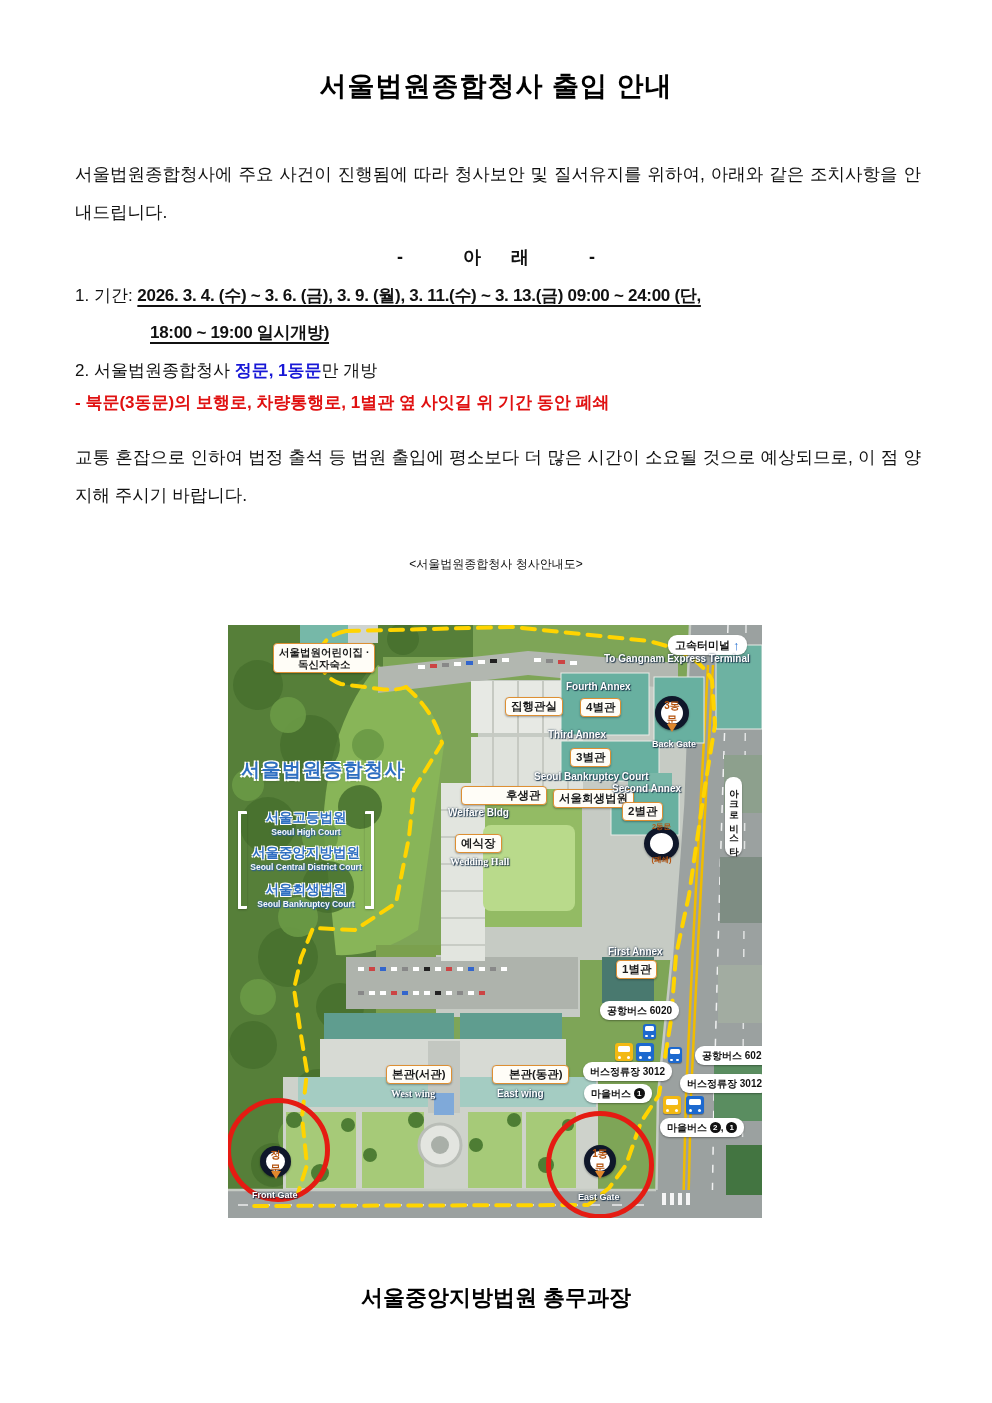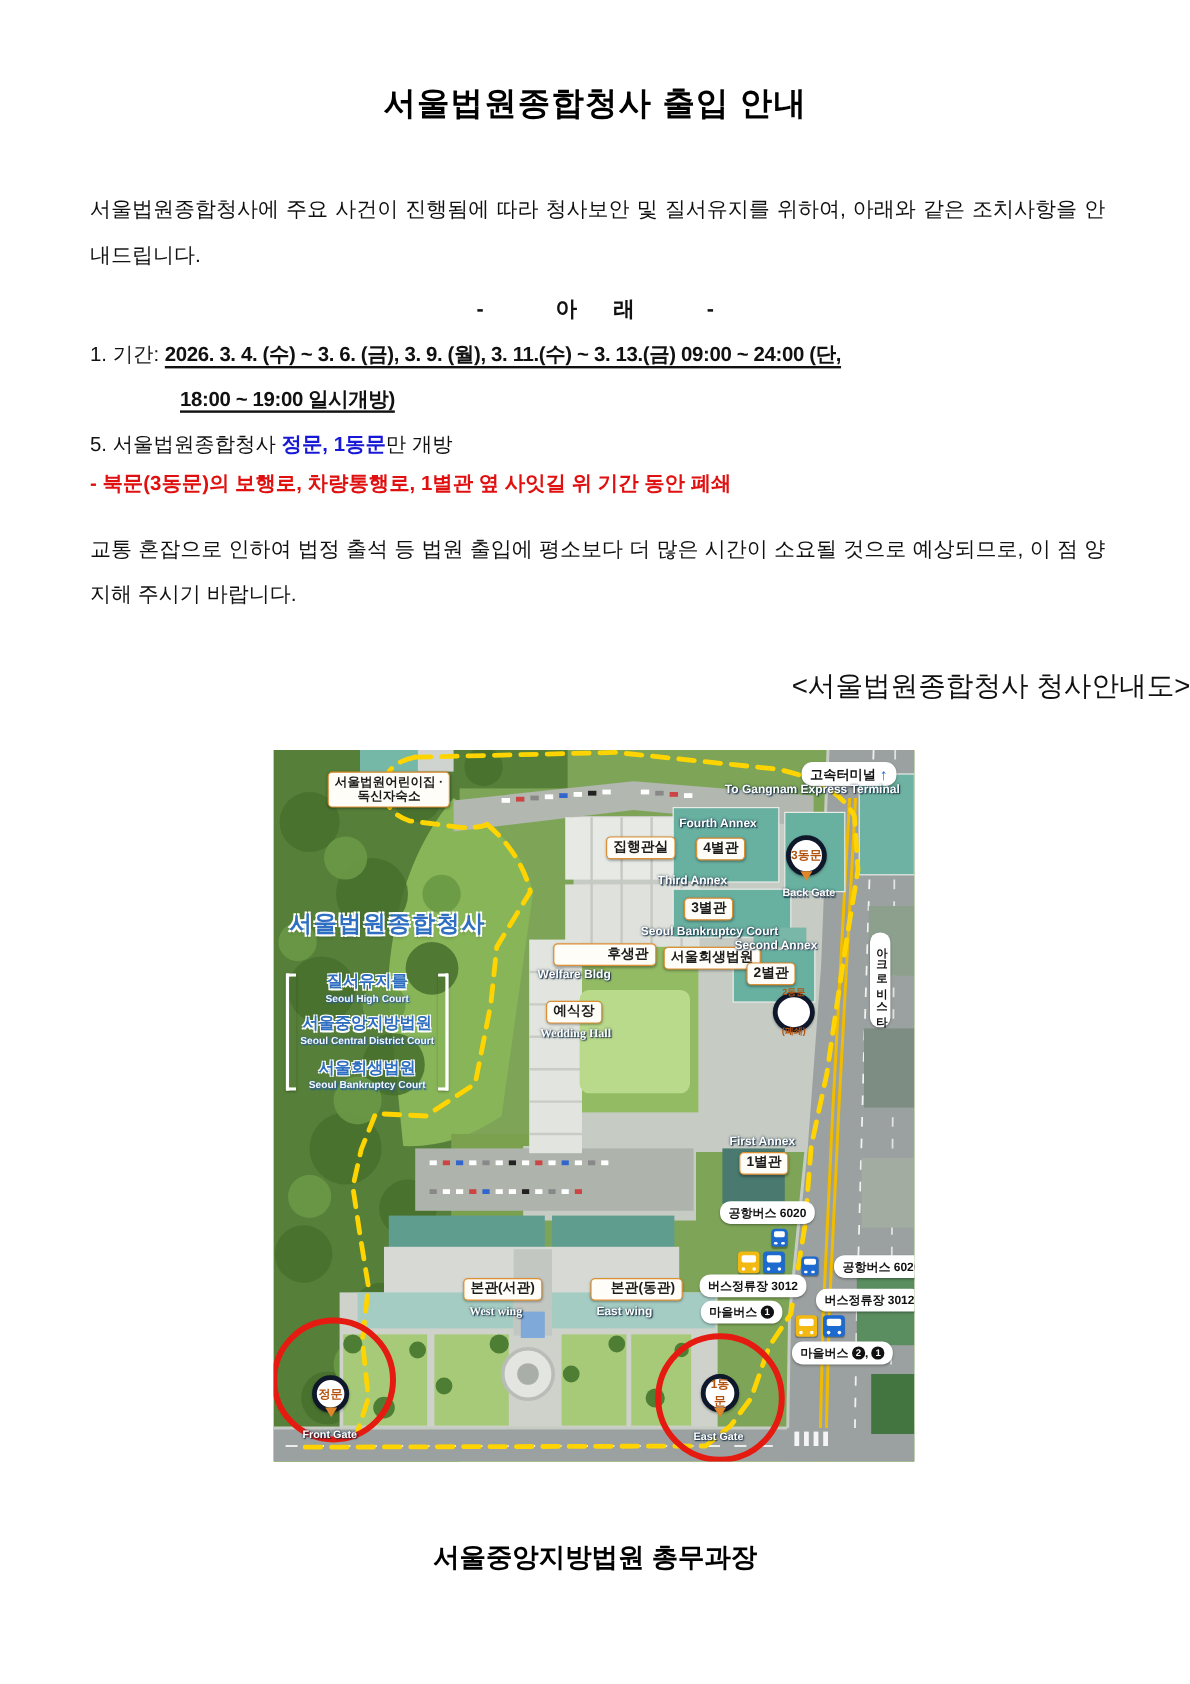--- a/index.html
+++ b/index.html
@@ -6,21 +6,21 @@
   .page{position:relative;width:992px;height:1403px;background:#fff;overflow:hidden;
         font-family:"Liberation Sans",sans-serif;color:#1a1a1a;}
   .abs{position:absolute;}
   .title{top:68px;left:0;width:992px;text-align:center;font-size:27px;font-weight:800;letter-spacing:1px;color:#000;}
   .para{left:75px;width:846px;font-size:17.5px;line-height:38px;text-align:justify;color:#111;}
   .divider{top:245px;left:0;width:992px;text-align:center;font-size:18px;font-weight:700;white-space:pre;color:#111;}
   .line{left:75px;font-size:17px;color:#111;white-space:nowrap;}
   .du{font-weight:700;text-decoration:underline;text-underline-offset:4px;text-decoration-thickness:1.5px;letter-spacing:-0.3px;}
   .blue{color:#1717d6;font-weight:700;}
   .red{color:#e01010;font-weight:700;}
-  .caption{top:556px;left:0;width:992px;text-align:right;font-size:23px;color:#111;}
+  .caption{top:556px;left:0;width:992px;text-align:center;font-size:12px;color:#111;}
   .footer{top:1283px;left:0;width:992px;text-align:center;font-size:22px;font-weight:800;color:#000;}
 
   
   .map{left:228px;top:625px;width:534px;height:593px;overflow:hidden;background:#7ea557;}
   .map *{box-sizing:border-box;}
   .obox{position:absolute;background:#fffdf7;border:1.5px solid #dd8f33;border-radius:4px;color:#1c1c1c;
         font-weight:700;font-size:11.5px;line-height:1.15;padding:2px 5px;white-space:nowrap;
         box-shadow:0 1px 2px rgba(0,0,0,.3);}
   .obox.sm{font-size:10.5px;text-align:center;}
   .wbox{position:absolute;background:#fff;border-radius:9px;color:#111;font-weight:700;font-size:10px;
@@ -33,21 +33,21 @@
   .btitle{position:absolute;color:#2e6fc2;font-weight:800;font-size:19px;letter-spacing:1.5px;white-space:nowrap;
         text-shadow:-1.5px -1.5px 0 #fff,1.5px -1.5px 0 #fff,-1.5px 1.5px 0 #fff,1.5px 1.5px 0 #fff,0 2px 3px rgba(0,0,0,.25);}
   .bname{position:absolute;width:136px;text-align:center;color:#2e6fc2;font-weight:800;font-size:13.5px;white-space:nowrap;
         text-shadow:-1px -1px 0 #fff,1px -1px 0 #fff,-1px 1px 0 #fff,1px 1px 0 #fff;}
   .ben{position:absolute;width:136px;text-align:center;color:#f4f8fd;font-weight:700;font-size:8.5px;white-space:nowrap;
         text-shadow:0 0 2px #2a5d9e,1px 1px 1px #2a5d9e;}
   .brk{position:absolute;top:186px;width:9px;height:98px;border:3px solid #fff;border-radius:1px;
         box-shadow:0 1px 2px rgba(0,0,0,.25);}
   .brkL{left:10px;border-right:none;}
   .brkR{left:137px;border-left:none;}
-  .gate{position:absolute;background:#fff;border:4px solid #0f172a;border-radius:50%;color:#b3520e;
+  .gate{position:absolute;background:#fff;border:6px solid #0f172a;border-radius:50%;color:#b3520e;
         font-weight:800;display:flex;align-items:center;justify-content:center;text-align:center;
         box-shadow:0 1px 2px rgba(0,0,0,.35);}
   .gate::after{content:"";position:absolute;top:100%;left:50%;transform:translateX(-50%);
         border:5px solid transparent;border-top:8px solid #e0872c;}
   .gate.nopt::after{display:none;}
   .redring{position:absolute;border:5px solid #e51b12;border-radius:50%;}
   .bus{position:absolute;border-radius:3px;box-shadow:0 1px 1px rgba(0,0,0,.3);}
   .bus.yellow{background:#f3b913;}
   .bus.blue{background:#1c69cf;}
   .bus::before{content:"";position:absolute;left:3px;right:3px;top:3px;height:6px;background:#fff;border-radius:1.5px;}
@@ -71,21 +71,21 @@
   <div class="abs para" style="top:155px;">서울법원종합청사에 주요 사건이 진행됨에 따라 청사보안 및 질서유지를 위하여, 아래와 같은 조치사항을 안내드립니다.</div>
 
   <div class="abs line" style="top:284px;">
     <span>1. 기간: </span><span class="du">2026. 3. 4. (수) ~ 3. 6. (금),   3. 9. (월),   3. 11.(수) ~ 3. 13.(금)   09:00 ~ 24:00 (단,</span>
   </div>
   <div class="abs line" style="top:321px;left:150px;">
     <span class="du">18:00 ~ 19:00 일시개방)</span>
   </div>
 
   <div class="abs line" style="top:359px;">
-    <span>5. 서울법원종합청사 </span><span class="blue">정문, 1동문</span><span>만 개방</span>
+    <span>2. 서울법원종합청사 </span><span class="blue">정문, 1동문</span><span>만 개방</span>
   </div>
 
   <div class="abs line red" style="top:391px;">- 북문(3동문)의 보행로, 차량통행로, 1별관 옆 사잇길 위 기간 동안 폐쇄</div>
 
   <div class="abs para" style="top:438px;">교통 혼잡으로 인하여 법정 출석 등 법원 출입에 평소보다 더 많은 시간이 소요될 것으로 예상되므로, 이 점 양지해 주시기 바랍니다.</div>
 
   <div class="abs caption">&lt;서울법원종합청사 청사안내도&gt;</div>
 
   <div class="abs map">
 
@@ -286,21 +286,21 @@
       <div>(폐쇄)</div>
     </div>
 
     <div class="wboxv" style="left:497px;top:152px;">아크로비스타</div>
 
     <div class="btitle" style="left:13px;top:132px;">서울법원종합청사</div>
 
     
     <div class="brk brkL"></div>
     <div class="brk brkR"></div>
-    <div class="bname" style="left:10px;top:184px;">질서유지를</div>
+    <div class="bname" style="left:10px;top:184px;">서울고등법원</div>
     <div class="ben" style="left:10px;top:202px;">Seoul High Court</div>
     <div class="bname" style="left:10px;top:219px;">서울중앙지방법원</div>
     <div class="ben" style="left:10px;top:237px;">Seoul Central District Court</div>
     <div class="bname" style="left:10px;top:256px;">서울회생법원</div>
     <div class="ben" style="left:10px;top:274px;">Seoul Bankruptcy Court</div>
 
     <div class="obox" style="left:227px;top:209px;">예식장</div>
     <div class="wtxt" style="left:222px;top:231px;font-family:Liberation Serif, serif;">Wedding Hall</div>
 
     <div class="wtxt" style="left:380px;top:321px;">First Annex</div>

